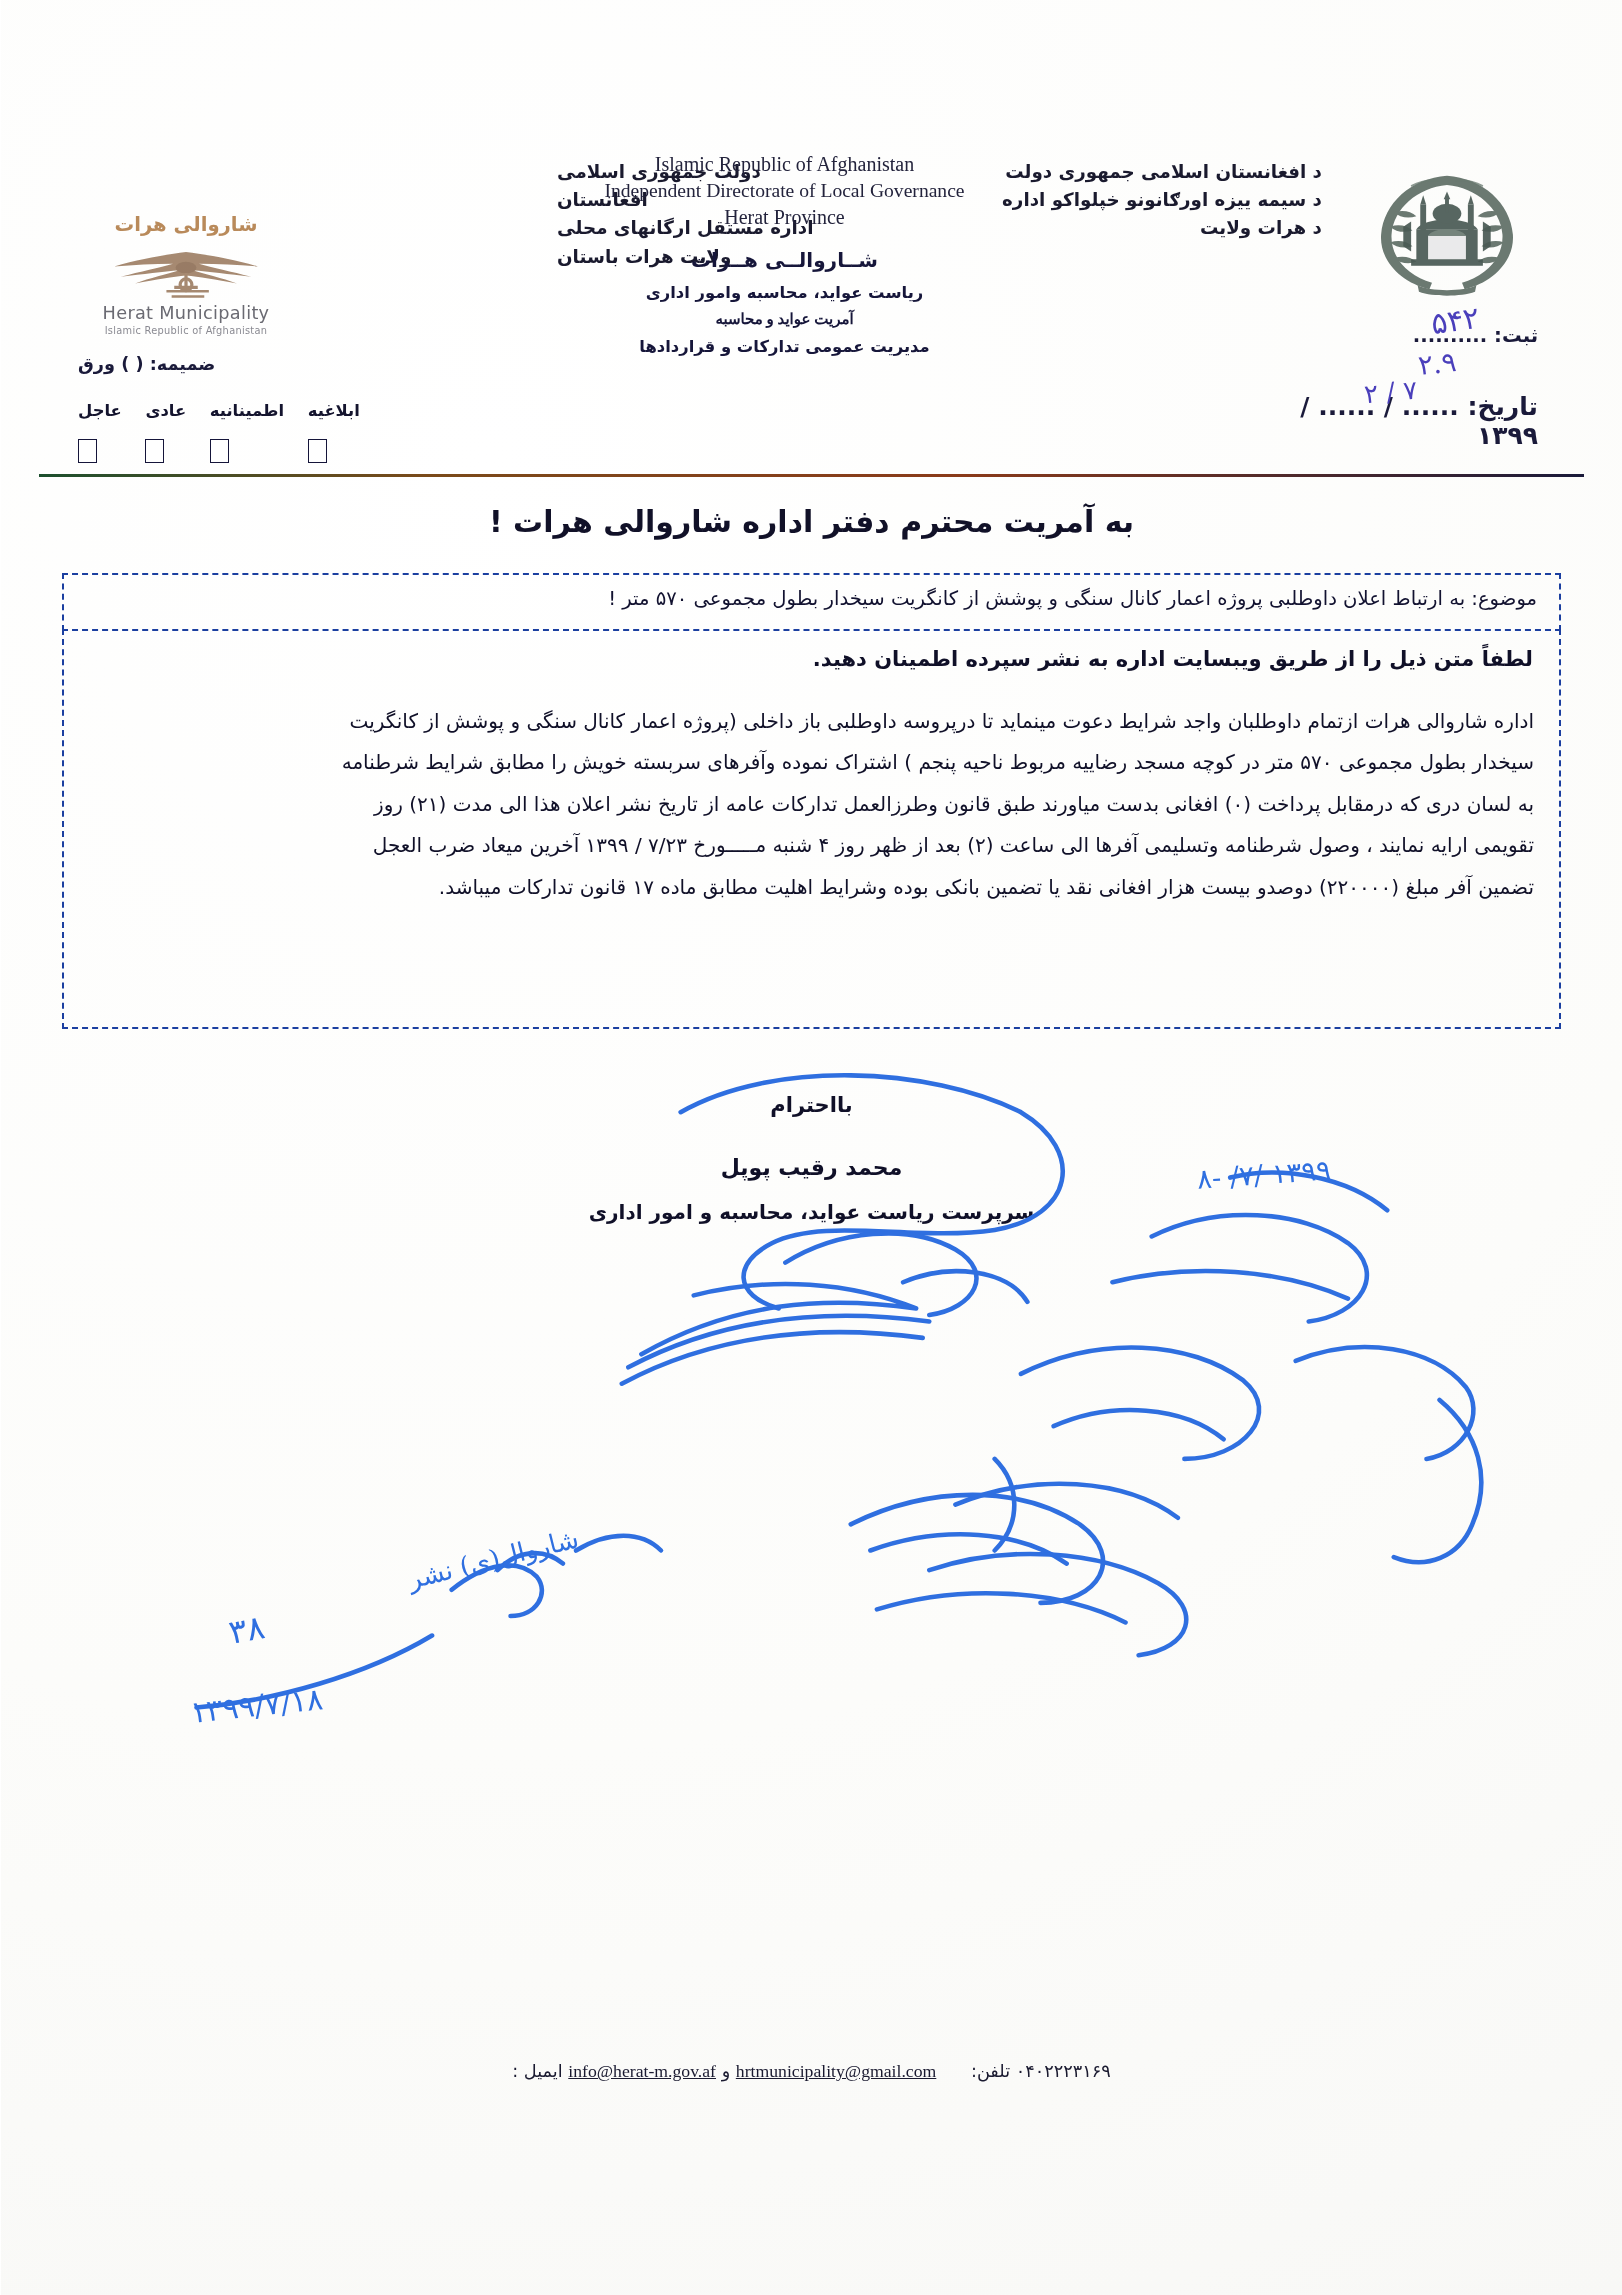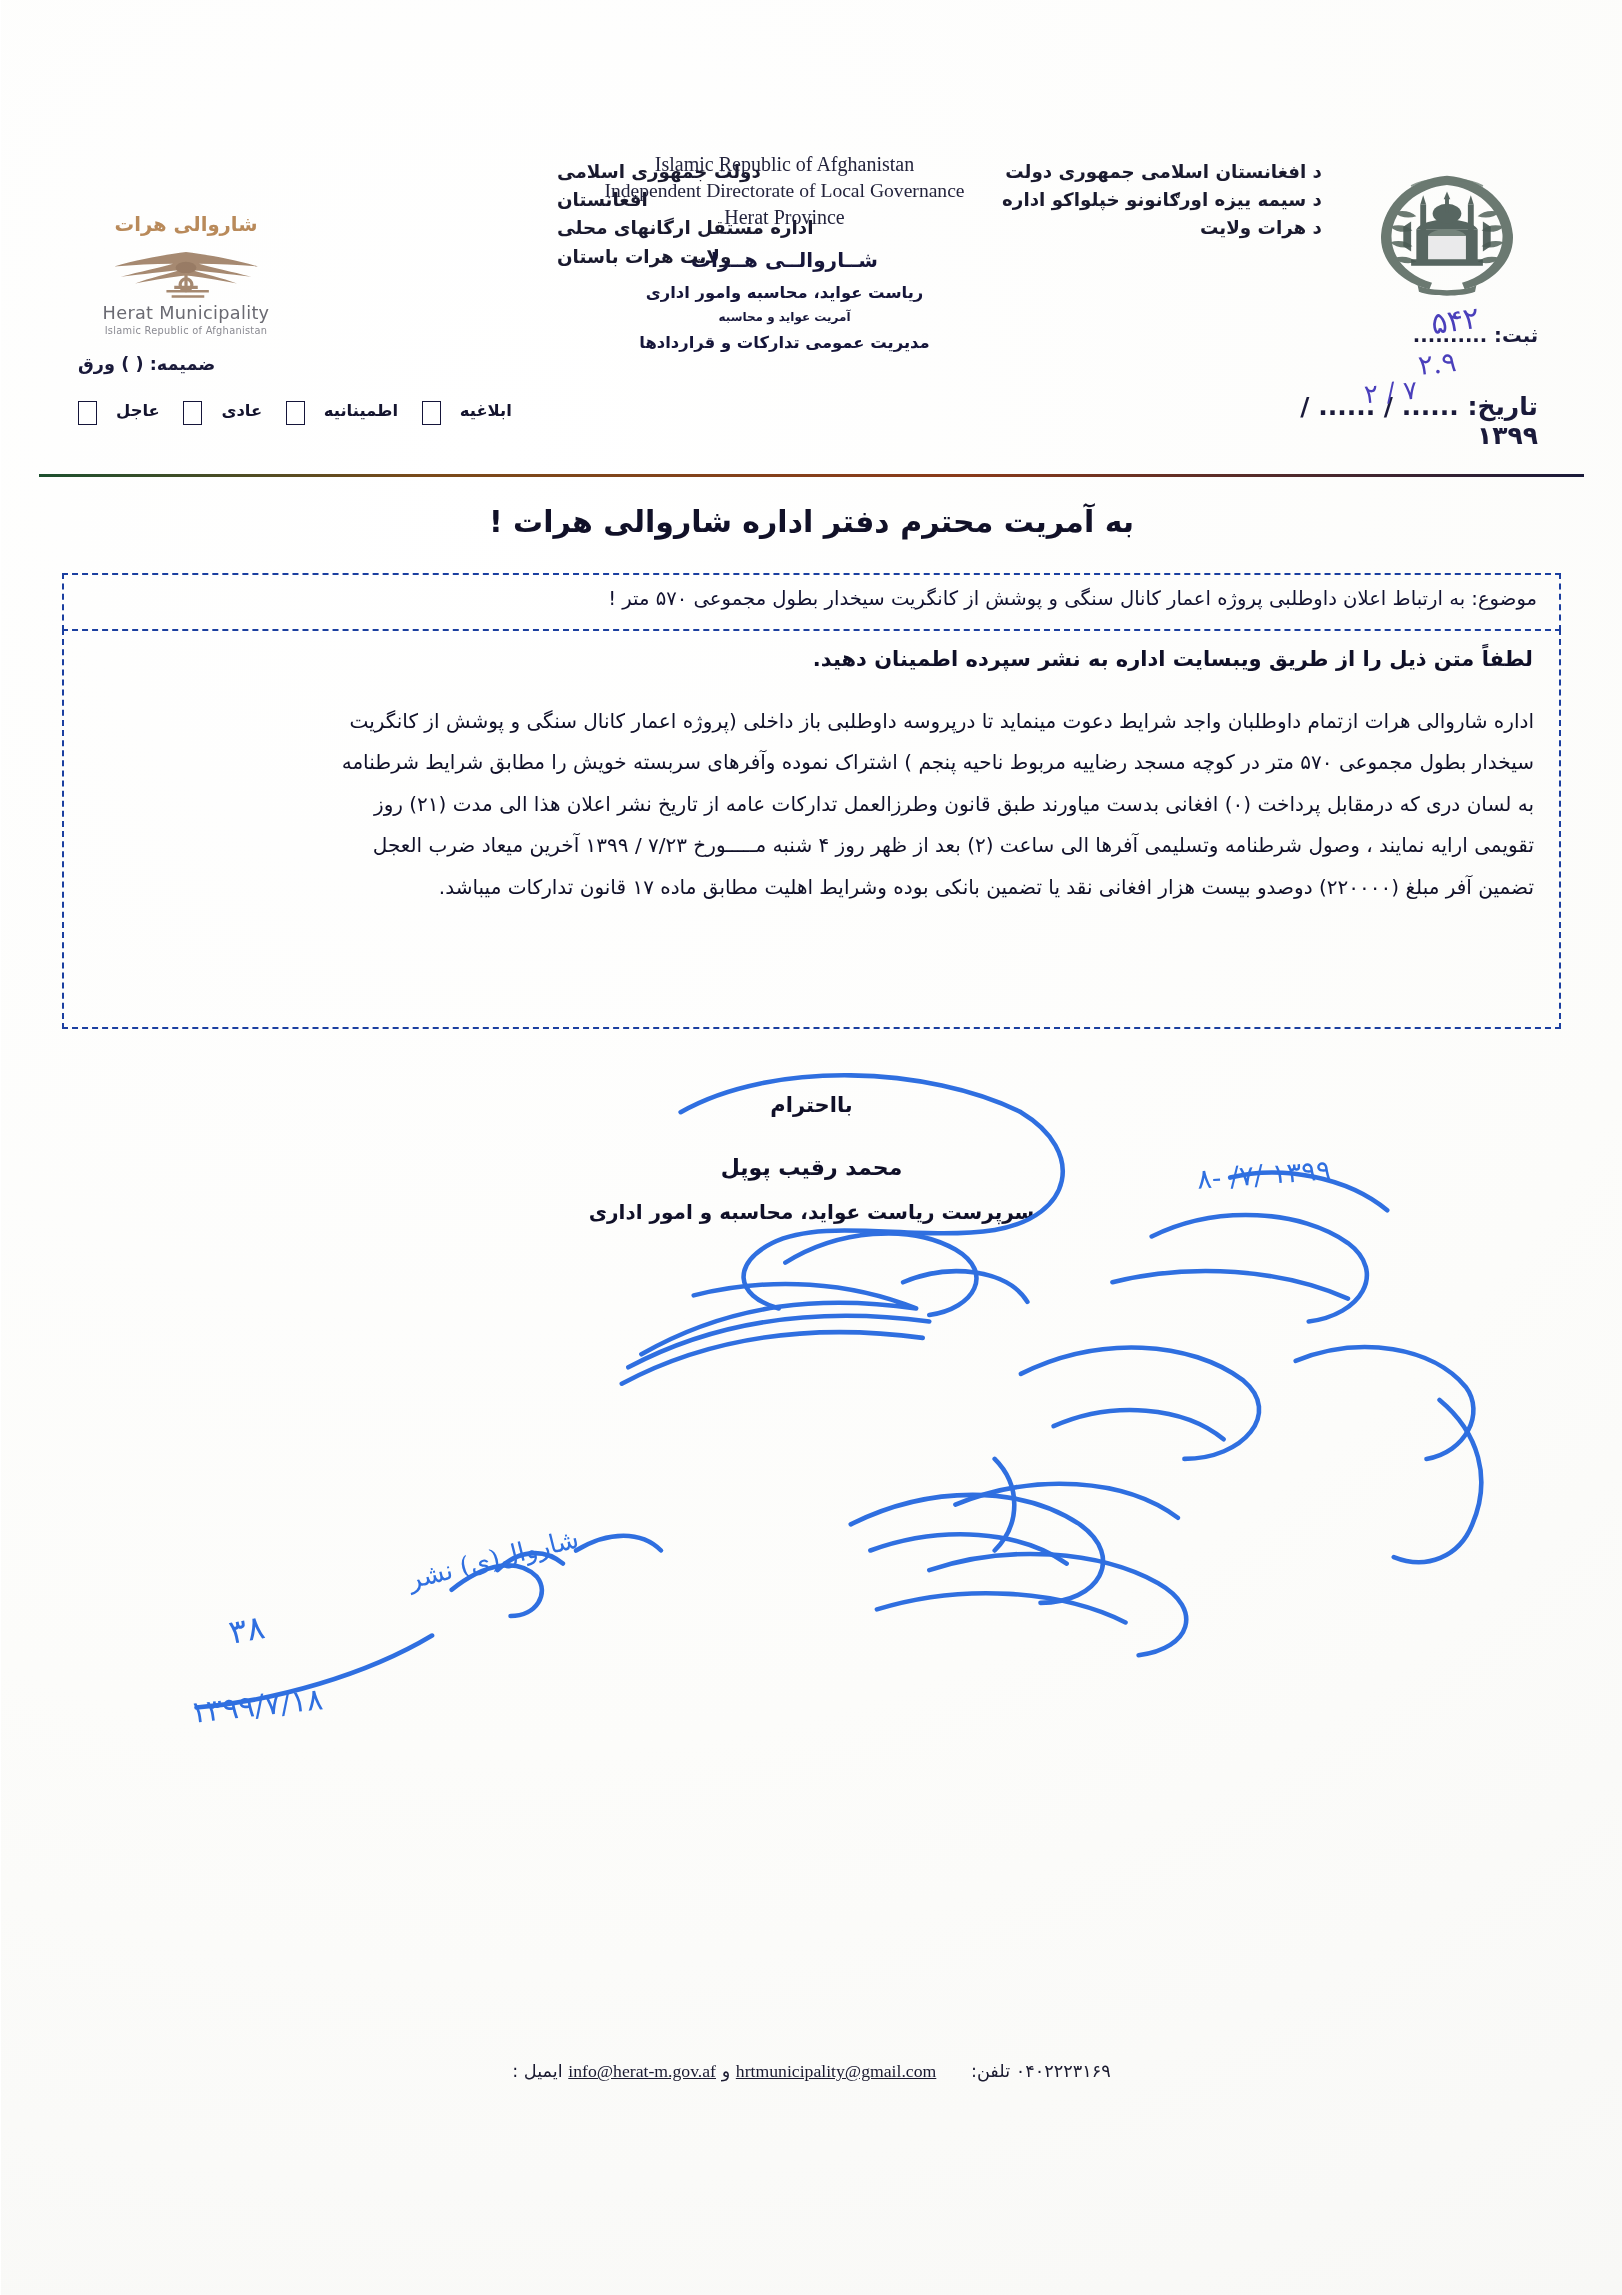--- a/index.html
+++ b/index.html
@@ -27,21 +27,21 @@
     direction:rtl;color:#1a1a2e;font-size:18.3px;line-height:1.55;font-weight:bold;}
 
   .center-col{position:absolute;left:497px;top:0px;width:497px;text-align:center;
     direction:ltr;color:#23233c;}
   .center-col .en{font-family:"Liberation Serif","DejaVu Serif",serif;font-size:20px;
     line-height:1.35;color:#23233c;}
   .center-col .en.small{font-size:19.6px;}
   .center-col .office{direction:rtl;font-size:20px;font-weight:bold;margin-top:17px;
     letter-spacing:0.7px;color:#16163a;}
   .center-col .sub{direction:rtl;font-size:16.4px;font-weight:bold;margin-top:10.5px;color:#16163a;}
-  .center-col .sub2{direction:rtl;font-size:12px;font-weight:bold;margin-top:8.5px;color:#16163a;}
+  .center-col .sub2{direction:rtl;font-size:15px;font-weight:bold;margin-top:8.5px;color:#16163a;font-family:Liberation Serif, serif;}
   .center-col .sub3{direction:rtl;font-size:16.4px;font-weight:bold;margin-top:8.5px;color:#16163a;}
 
   .pashto-col{position:absolute;right:262px;top:6.5px;width:366px;text-align:right;
     direction:rtl;color:#1a1a2e;font-size:18.3px;line-height:1.55;font-weight:bold;}
 
   .emblem-wrap{position:absolute;right:39px;top:13px;width:196px;text-align:center;}
   .emblem{width:164px;height:137px;display:block;margin:0 auto;}
 
   .reg-line{position:absolute;right:46px;top:173px;width:216px;direction:rtl;
     font-size:19.6px;color:#1a1a3a;font-weight:bold;text-align:right;}
@@ -52,21 +52,21 @@
     transform:rotate(-6deg);font-family:"DejaVu Serif",serif;}
   .date-line{position:absolute;right:46px;top:241px;width:281px;direction:rtl;
     font-size:25px;color:#1a1a3a;font-weight:bold;text-align:right;}
   .hw-date{position:absolute;right:167px;top:226px;font-size:26px;color:#4a3fbb;
     transform:rotate(-5deg);font-family:"DejaVu Serif",serif;}
 
   .attach{position:absolute;left:39px;top:203px;direction:rtl;font-size:17.7px;
     color:#1a1a3a;font-weight:bold;}
   .flags{position:absolute;left:39px;top:250px;direction:rtl;font-size:16.4px;
     color:#14142e;font-weight:bold;display:flex;gap:23.6px;align-items:center;}
-  .flag{display:inline-flex;align-items:flex-start;gap:19px;}
+  .flag{display:inline-flex;align-items:flex-end;gap:19px;flex-direction:column;}
   .cb{display:inline-block;width:17px;height:22px;border:1.6px solid #15153a;
     background:#fff;vertical-align:-3.9px;}
 
   .hrule{position:absolute;left:39px;right:39px;top:474px;height:2.6px;
     background:linear-gradient(90deg,#1c4f2e 0%,#7a4a1a 25%,#8a3a1a 60%,#1a1a3a 100%);}
 
   
   .doc-title{position:absolute;top:504px;left:0;right:0;text-align:center;
     direction:rtl;font-size:30px;font-weight:bold;color:#111128;letter-spacing:0px;}
 

